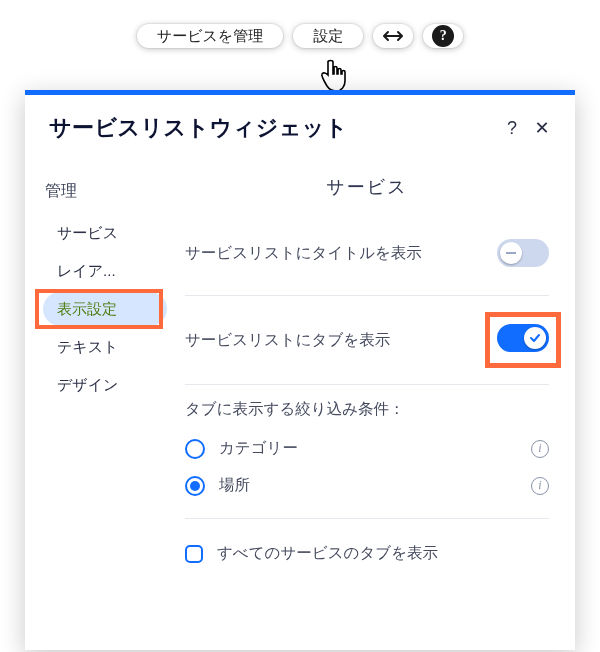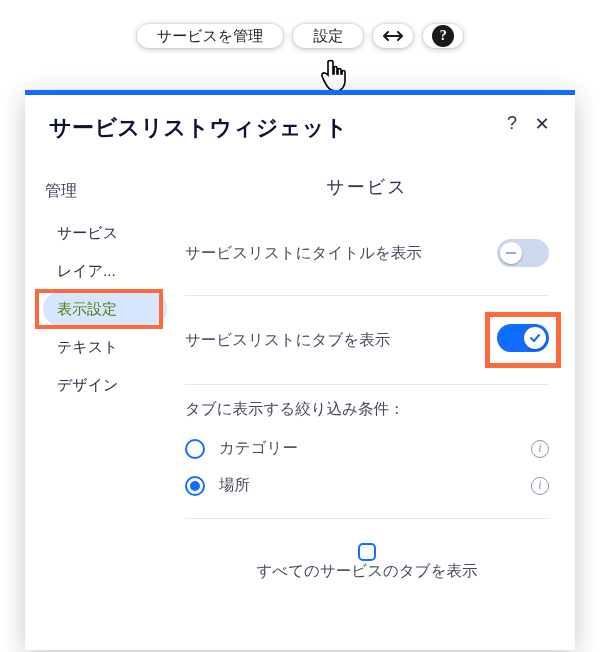--- a/index.html
+++ b/index.html
@@ -60,21 +60,21 @@
     width:550px;
     height:560px;
     border-top:5px solid #116dff;
     background:#fff;
     box-shadow: 0 6px 24px rgba(0,0,0,0.22);
     display:flex;
     flex-direction:column;
   }
   .panel-header {
     display:flex;
-    align-items:flex-start;
+    align-items:center;
     padding:18px 18px 18px 24px;
   }
   .panel-title {
     flex:1;
     font-size:22px;
     font-weight:700;
     letter-spacing:0.5px;
     color:#0d1333;
   }
   .header-icon {
@@ -190,21 +190,21 @@
   .info {
     width:18px; height:18px; border-radius:50%;
     border:1px solid #8b93a8; color:#8b93a8;
     display:flex; align-items:center; justify-content:center;
     font-style:italic; font-family:Georgia, serif; font-size:12px;
     cursor:pointer; flex:0 0 auto;
   }
   .radio-row .rlabel { flex:1; }
 
   
-  .check-row { display:flex; align-items:center; gap:0; padding:10px 0 0 0;flex-direction:column; }
+  .check-row { display:flex; align-items:center; gap:14px; padding:10px 0 0 0; }
   .checkbox {
     width:18px; height:18px; border:2px solid #116dff; border-radius:5px;
     cursor:pointer; flex:0 0 auto;
   }
 </style>
 </head>
 <body>
 
 <div class="topbar">
   <div class="pill">

